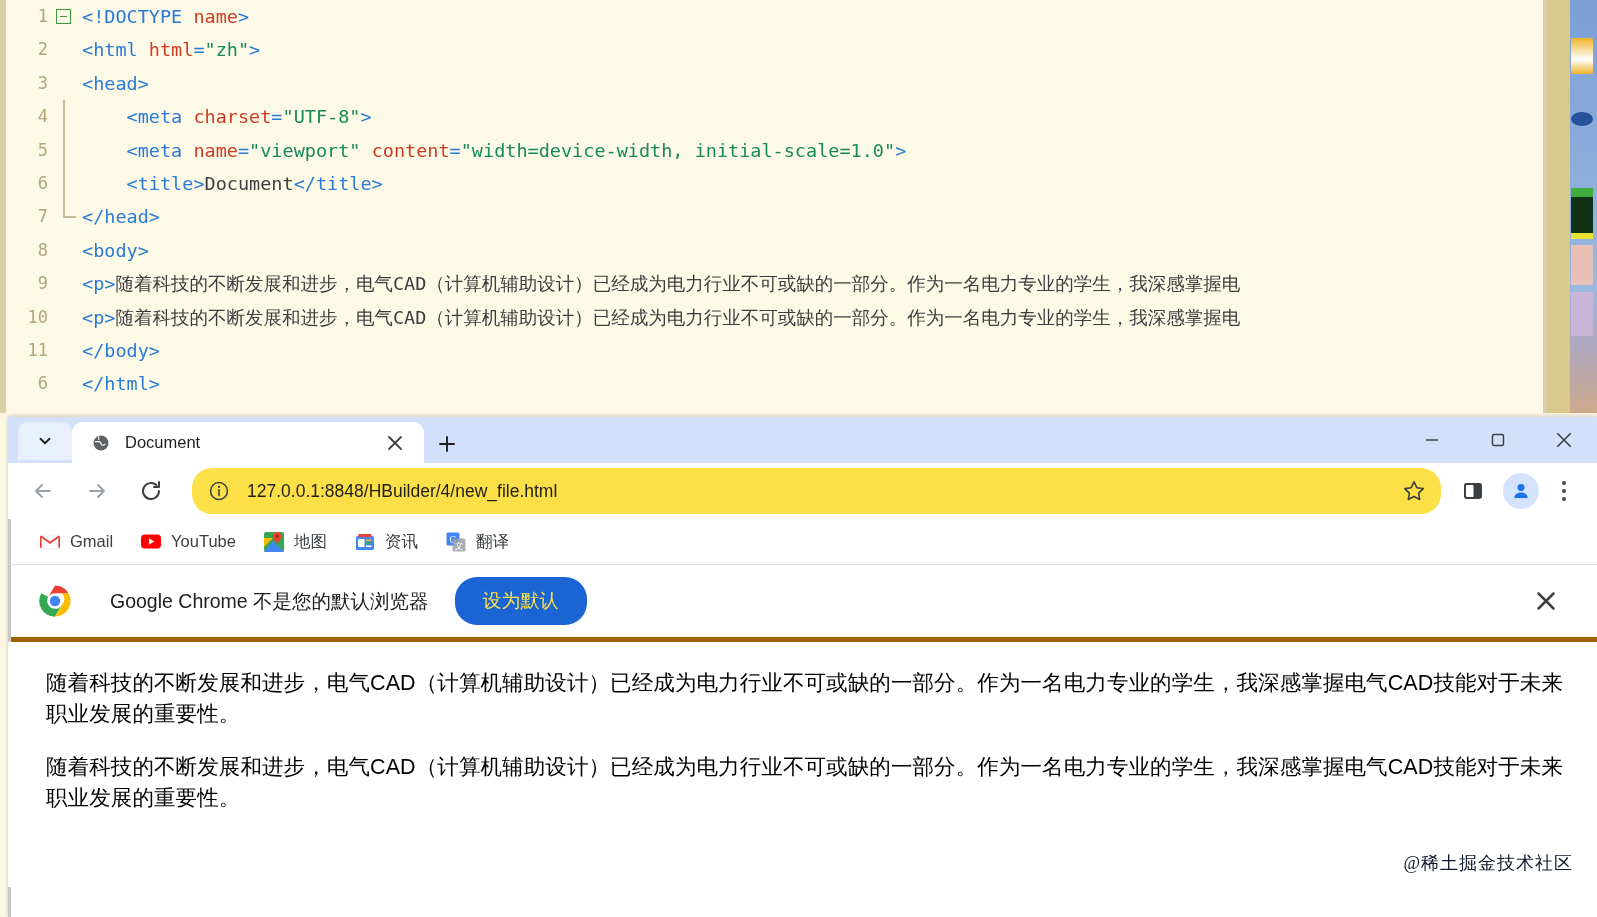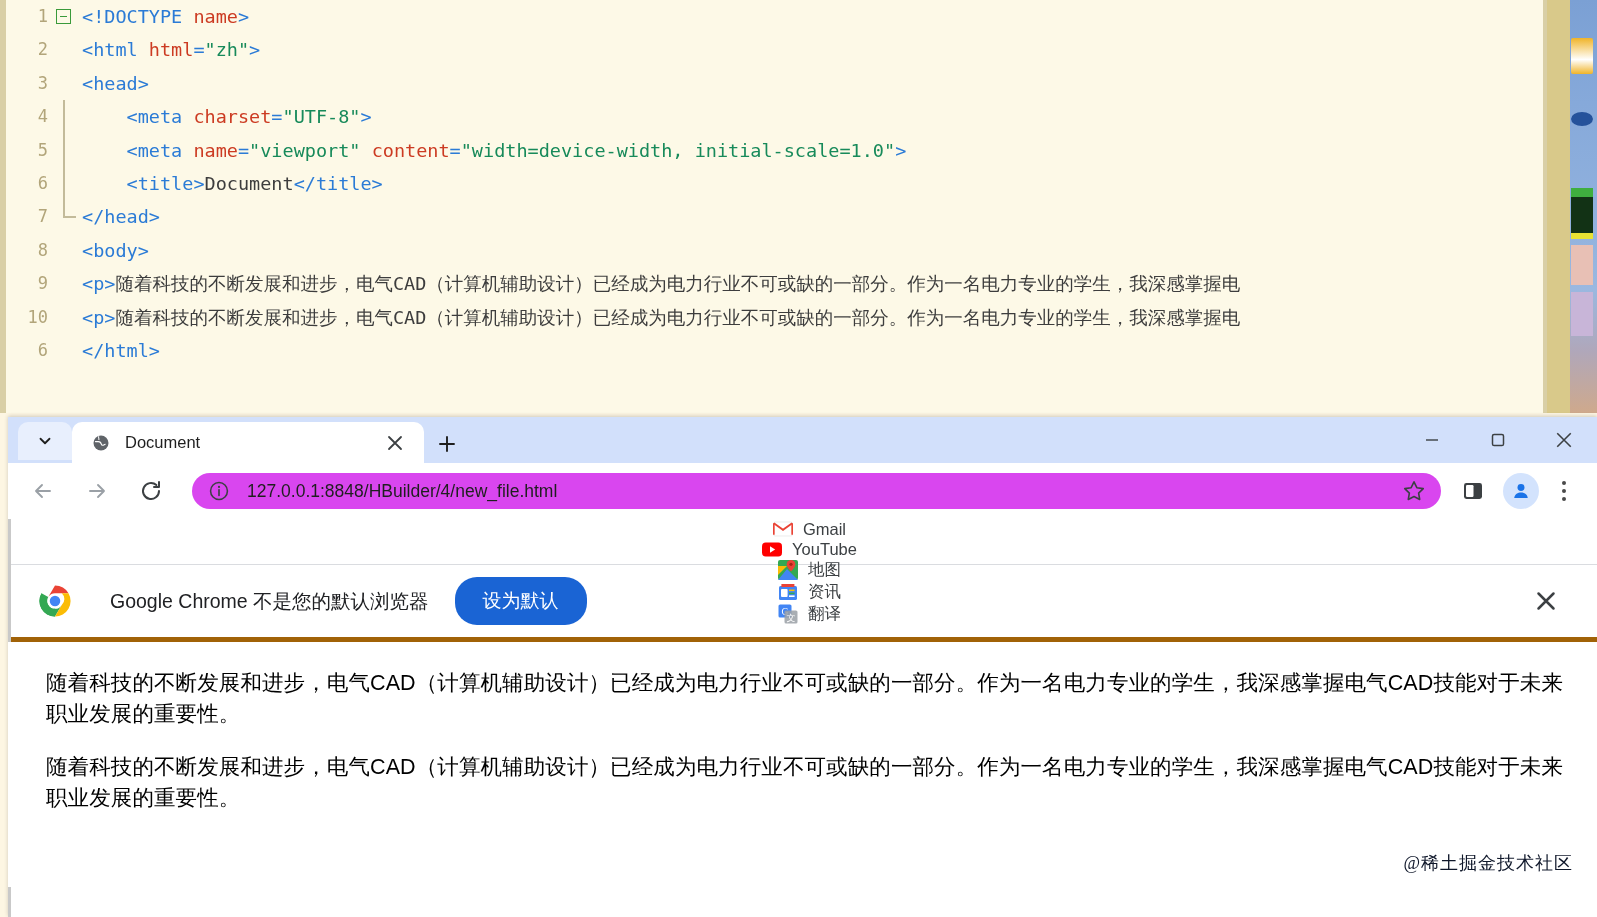--- a/index.html
+++ b/index.html
@@ -200,22 +200,22 @@
   }
   .navbtn {
     width: 38px; height: 38px;
     margin-left: 16px;
     display: flex; align-items: center; justify-content: center;
     border-radius: 50%;
   }
   #omnibox {
     margin-left: 22px;
     flex: 1;
-    height: 36px;
-    background: #d946ef;
+    height: 46px;
+    background: #fde047;
     border-radius: 20px;
     display: flex; align-items: center;
     min-width: 0;
     justify-content: flex-end;
   }
   #site-info {
     margin-left: 12px;
     width: 30px; height: 30px;
     display: flex; align-items: center; justify-content: center;
     border-radius: 50%;
@@ -263,21 +263,20 @@
 
   
   #bookmarks {
     height: 46px;
     background: #fff;
     border-bottom: 1px solid #dadce0;
     display: flex;
     align-items: center;
     padding-left: 22px;
     gap: 0;
-    flex-direction: column;
   }
   .bmk {
     display: flex;
     align-items: center;
     height: 32px;
     padding: 0 10px;
     border-radius: 6px;
     margin-right: 8px;
   }
   .bmk-ico {
@@ -307,21 +306,21 @@
   }
   #infobar-text {
     margin-left: 38px;
     font-size: 19.5px;
     color: #202124;
     white-space: nowrap;
   }
   #set-default-btn {
     margin-left: 26px;
     background: #1a64d4;
-    color: #ffffff;
+    color: #fde047;
     border: none;
     border-radius: 22px;
     height: 48px;
     padding: 0 28px;
     font-size: 19px;
     font-family: "Liberation Sans", sans-serif;
     cursor: pointer;
     white-space: nowrap;
   }
   #infobar-close {
@@ -373,20 +372,21 @@
       <div class="code-line"><span class="ln">1</span><span class="code-text"><span class="tag">&lt;!DOCTYPE </span><span class="attr">name</span><span class="tag">&gt;</span></span></div>
       <div class="code-line"><span class="ln">2</span><span class="code-text"><span class="tag">&lt;html </span><span class="attr">html</span><span class="tag">=</span><span class="str">"zh"</span><span class="tag">&gt;</span></span></div>
       <div class="code-line"><span class="ln">3</span><span class="code-text"><span class="tag">&lt;head&gt;</span></span></div>
       <div class="code-line"><span class="ln">4</span><span class="code-text"><span class="txt">    </span><span class="tag">&lt;meta </span><span class="attr">charset</span><span class="tag">=</span><span class="str">"UTF-8"</span><span class="tag">&gt;</span></span></div>
       <div class="code-line"><span class="ln">5</span><span class="code-text"><span class="txt">    </span><span class="tag">&lt;meta </span><span class="attr">name</span><span class="tag">=</span><span class="str">"viewport"</span><span class="txt"> </span><span class="attr">content</span><span class="tag">=</span><span class="str">"width=device-width, initial-scale=1.0"</span><span class="tag">&gt;</span></span></div>
       <div class="code-line"><span class="ln">6</span><span class="code-text"><span class="txt">    </span><span class="tag">&lt;title&gt;</span><span class="txt">Document</span><span class="tag">&lt;/title&gt;</span></span></div>
       <div class="code-line"><span class="ln">7</span><span class="code-text"><span class="tag">&lt;/head&gt;</span></span></div>
       <div class="code-line"><span class="ln">8</span><span class="code-text"><span class="tag">&lt;body&gt;</span></span></div>
       <div class="code-line"><span class="ln">9</span><span class="code-text"><span class="tag">&lt;p&gt;</span><span class="txt">随着科技的不断发展和进步，电气CAD（计算机辅助设计）已经成为电力行业不可或缺的一部分。作为一名电力专业的学生，我深感掌握电</span></span></div>
       <div class="code-line"><span class="ln">10</span><span class="code-text"><span class="tag">&lt;p&gt;</span><span class="txt">随着科技的不断发展和进步，电气CAD（计算机辅助设计）已经成为电力行业不可或缺的一部分。作为一名电力专业的学生，我深感掌握电</span></span></div>
+      <div class="code-line"><span class="ln">11</span><span class="code-text"><span class="tag">&lt;/body&gt;</span></span></div>
       <div class="code-line"><span class="ln">6</span><span class="code-text"><span class="tag">&lt;/html&gt;</span></span></div>
     </div>
   <div class="fold-box"></div>
   <div class="fold-rail"></div>
   <div class="fold-foot"></div>
   <div id="editor-scroll-right"></div>
 </div>
 
 <div id="desktop-strip">
   <div id="desktop-band"></div>

